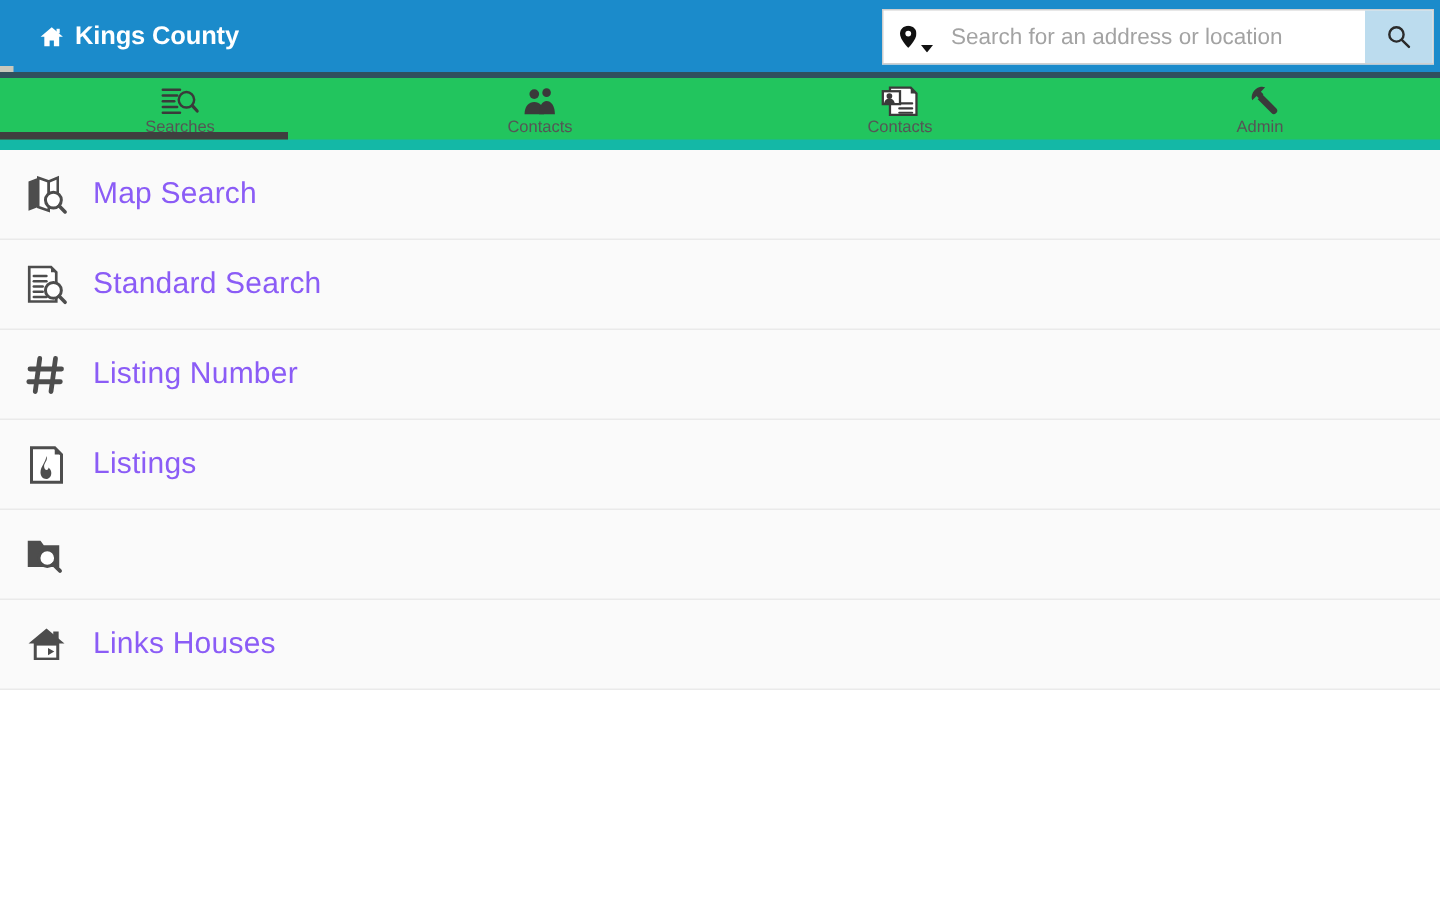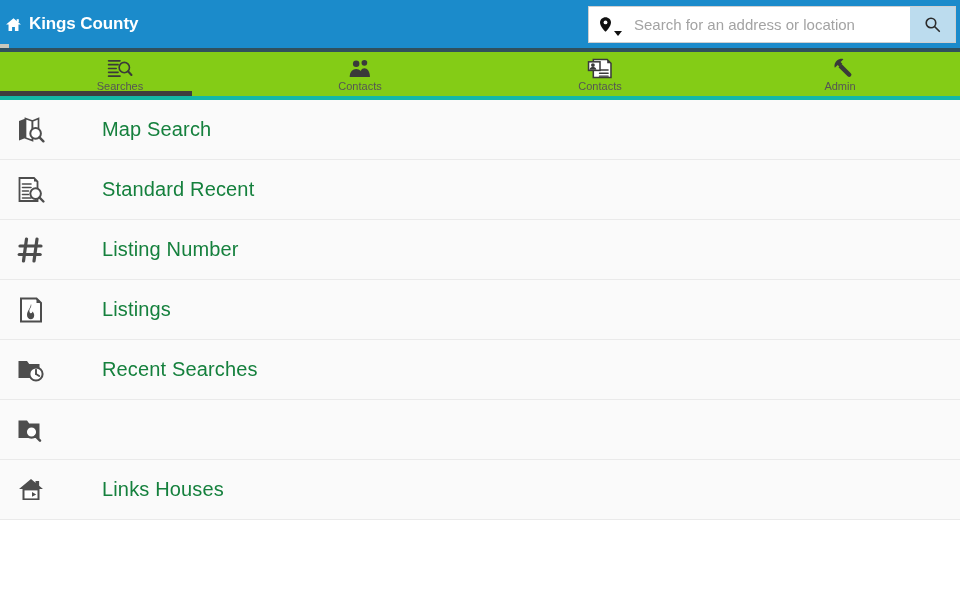--- a/index.html
+++ b/index.html
@@ -18,21 +18,21 @@
     height: 48px;
     background: #1b8bcb;
     display: flex;
     align-items: center;
     justify-content: space-between;
   }
   .brand {
     display: flex;
     align-items: center;
     gap: 7px;
-    padding-left: 5px;
+    padding-left: 26px;
     color: #ffffff;
     font-size: 17px;
     font-weight: bold;
     letter-spacing: -0.1px;
     white-space: nowrap;
   }
   .brand-home-icon { display: block; width: 17px; height: 17px; }
 
   
   .searchbox {
@@ -87,23 +87,23 @@
   
   .header-strip {
     height: 4px;
     background: #30505d;
   }
 
   
   .tabbar {
     position: relative;
     height: 48px;
-    background: #84cc16;
-    display: flex;
-    border-bottom: 4px solid #14b8a6;
+    background: #22c55e;
+    display: flex;
+    border-bottom: 7px solid #14b8a6;
   }
   .tab {
     flex: 1;
     display: flex;
     flex-direction: column;
     align-items: center;
     justify-content: center;
     gap: 1px;
     cursor: pointer;
     padding-top: 3px;
@@ -136,23 +136,22 @@
   .menu-icon-wrap {
     width: 62px;
     display: flex;
     align-items: center;
     justify-content: center;
     flex: none;
   }
   .menu-icon { display: block; width: 28px; height: 28px; }
   .menu-label {
     font-size: 20px;
-    color: #15803d;
+    color: #8b5cf6;
     letter-spacing: 0.15px;
-    margin-left: 40px;
   }
   .menu-rest { flex: 1; background: #fafafa; }
 </style>
 </head>
 <body>
 
 <div class="header">
 
   <div class="brand">
     <span class="brand-home-icon">
@@ -287,21 +286,21 @@
             <line x1="5.5" y1="11.5" x2="14" y2="11.5"></line>
             <line x1="5.5" y1="15" x2="11.5" y2="15"></line>
             <line x1="5.5" y1="18.5" x2="11.5" y2="18.5"></line>
             <line x1="5.5" y1="22" x2="14" y2="22"></line>
           </g>
           <circle cx="18.6" cy="17.6" r="5.3" fill="#ffffff" stroke="#4d4d4d" stroke-width="2"></circle>
           <line x1="22.5" y1="21.5" x2="26.4" y2="25.5" stroke="#4d4d4d" stroke-width="2.4" stroke-linecap="round"></line>
         </svg>
       </span>
     </span>
-    <span class="menu-label">Standard Recent</span>
+    <span class="menu-label">Standard Search</span>
     <span class="menu-rest"></span>
   </div>
 
   <div class="menu-item">
     <span class="menu-icon-wrap">
       <span class="menu-icon">
         <svg viewBox="0 0 28 28" width="28" height="28" fill="none" stroke="#4d4d4d" stroke-width="3.2" stroke-linecap="round">
           <line x1="9.5" y1="3" x2="6.5" y2="25"></line>
           <line x1="20" y1="3" x2="17" y2="25"></line>
           <line x1="3" y1="10" x2="24" y2="10"></line>
@@ -323,36 +322,20 @@
                    C14.9 17.3 15.4 16.6 15.3 15.6 C16.6 16.6 17.2 18 17.2 19.3
                    C17.2 21.7 15.7 23.3 13.8 23.3 C11.7 23.3 10 21.5 10 19
                    C10 14.8 13.2 13 14 8 Z" fill="#4d4d4d"></path>
         </svg>
       </span>
     </span>
     <span class="menu-label">Listings</span>
     <span class="menu-rest"></span>
   </div>
 
-  <div class="menu-item">
-    <span class="menu-icon-wrap">
-      <span class="menu-icon">
-        <svg viewBox="0 0 28 28" width="28" height="28">
-          <path d="M1.5 5 H10 L12.2 8 H22.5 V22 H1.5 Z" fill="#4d4d4d"></path>
-          <circle cx="19" cy="18" r="6.6" fill="#ffffff" stroke="#4d4d4d" stroke-width="2"></circle>
-          <g stroke="#4d4d4d" stroke-width="1.9" stroke-linecap="round">
-            <line x1="19" y1="13.8" x2="19" y2="18"></line>
-            <line x1="19" y1="18" x2="22.2" y2="20"></line>
-          </g>
-        </svg>
-      </span>
-    </span>
-    <span class="menu-label">Recent Searches</span>
-    <span class="menu-rest"></span>
-  </div>
 
   <div class="menu-item">
     <span class="menu-icon-wrap">
       <span class="menu-icon">
         <svg viewBox="0 0 28 28" width="28" height="28">
           <path d="M1.5 4.5 H10 L12.2 7.5 H22.5 V22 H1.5 Z" fill="#4d4d4d"></path>
           <circle cx="14.5" cy="16" r="5.6" fill="#ffffff" stroke="#4d4d4d" stroke-width="2.1"></circle>
           <line x1="18.6" y1="20.2" x2="23" y2="24.6" stroke="#4d4d4d" stroke-width="2.6" stroke-linecap="round"></line>
         </svg>
       </span>

